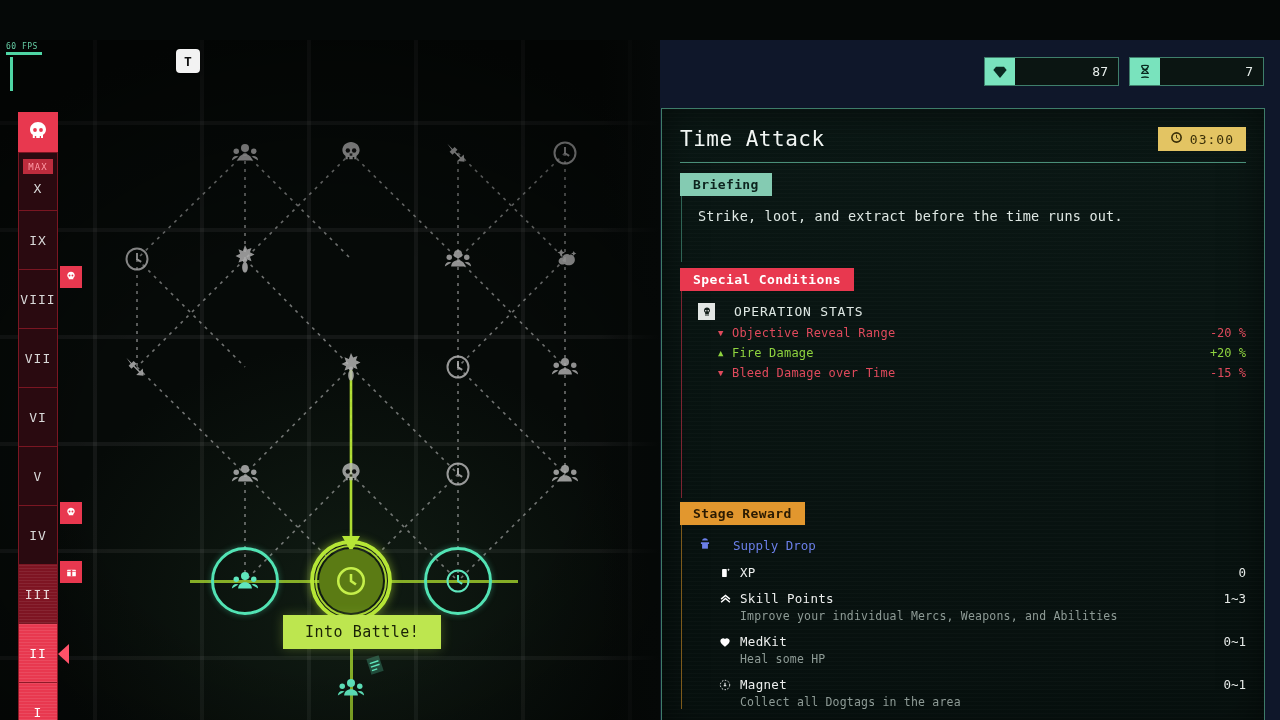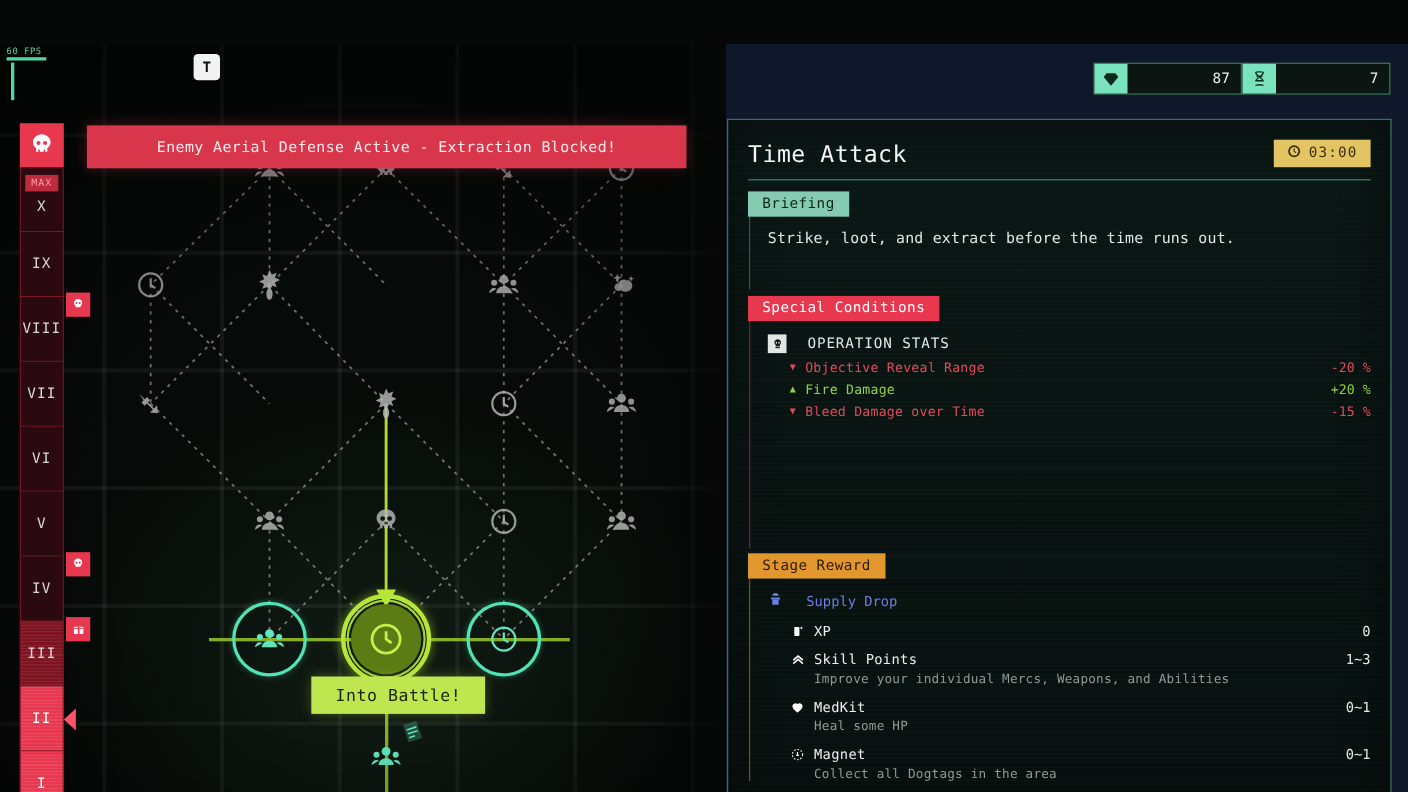--- a/index.html
+++ b/index.html
@@ -150,21 +150,21 @@
     position:absolute; left:41px; width:22px; height:22px; background:#e8384f;
     display:flex; align-items:center; justify-content:center; color:#fff;
   }
   .cursor-arrow {
     position:absolute; left:39px; width:0; height:0;
     border-top:10px solid transparent; border-bottom:10px solid transparent;
     border-right:11px solid #ff5269;
   }
 
   
-  .currency-row { position:absolute; right:16px; top:17px; display:flex; z-index:18; }
+  .currency-row { position:absolute; right:16px; top:17px; display:flex; gap:10px; z-index:18; }
   .cur {
     display:flex; align-items:center; width:135px; height:29px;
     border:1px solid #3f7f6b; background:#0b1512;
   }
   .cur .ic {
     width:30px; height:100%; background:#79e3bd; color:#0a2a20;
     display:flex; align-items:center; justify-content:center;
   }
   .cur .val {
     flex:1; text-align:right; padding-right:10px; color:#e8efec;
@@ -184,21 +184,21 @@
   .panel-head { display:flex; align-items:center; justify-content:space-between; }
   .panel-title { color:#f2f6f4; font-size:21px; letter-spacing:.5px; }
   .timer {
     background:#e3c463; color:#3a2f08; padding:4px 12px; font-size:13px;
     display:flex; align-items:center; gap:7px; letter-spacing:1px;
   }
   .rulebar { height:1px; background:#4a8f79; margin:11px 0 0 0; }
 
   .sec { margin-top:10px; }
   .tag {
-    display:inline-block; padding:4px 13px; font-size:13px; letter-spacing:.4px;
+    display:inline-block; padding:4px 13px; font-size:13px; letter-spacing:.4px;font-weight:bold;
   }
   .tag.briefing { background:#84cbb2; color:#0d241e; }
   .tag.special { background:#e8384f; color:#fff; }
   .tag.reward  { background:#e2972e; color:#2a1a02; }
 
   .sec-body { border-left:1px solid #2f6455; margin-left:1px; padding:12px 0 0 16px; }
   .sec-body.special { border-left-color:#7d2431; }
   .sec-body.reward  { border-left-color:#7d5a1b; }
 
   .briefing-text { color:#dfe8e4; font-size:13.5px; letter-spacing:.2px; }
@@ -453,21 +453,20 @@
   </div>
 
   <div class="meter-stub">
     <div class="txt">60 FPS</div>
     <div class="bar"></div>
     <div class="vert"></div>
   </div>
 
   <div class="keycap">T</div>
 
-  <div class="warn">Enemy Aerial Defense Active - Extraction Blocked!</div>
 
   <div class="rail">
     <div class="skullbtn">
       <svg width="24" height="24" viewBox="0 0 24 24" fill="#fff">
         <path d="M12 2C7.6 2 4 5.3 4 9.4c0 2.4 1.2 4.2 2.8 5.4V18h2v-2h1.4v2h3.6v-2H15v2h2v-3.2c1.6-1.2 3-3 3-5.4C20 5.3 16.4 2 12 2z"></path>
         <circle cx="9" cy="10" r="1.9" fill="#e8384f"></circle>
           <circle cx="15" cy="10" r="1.9" fill="#e8384f"></circle>
       </svg>
     </div>
     <div id="rail-levels">

